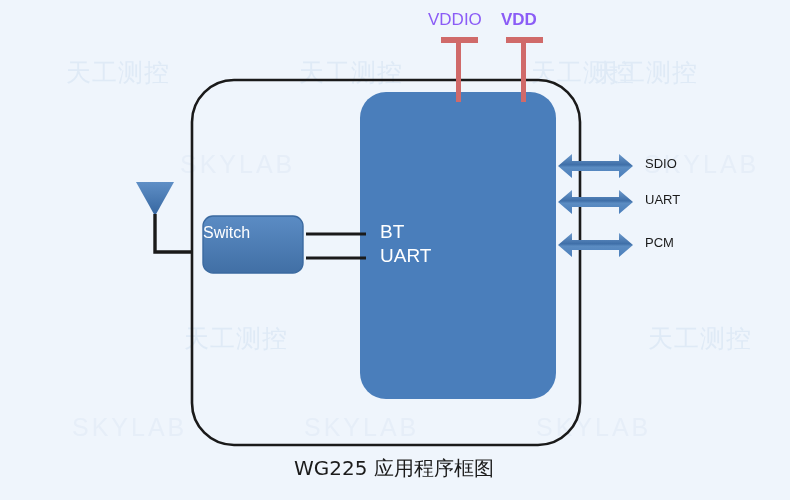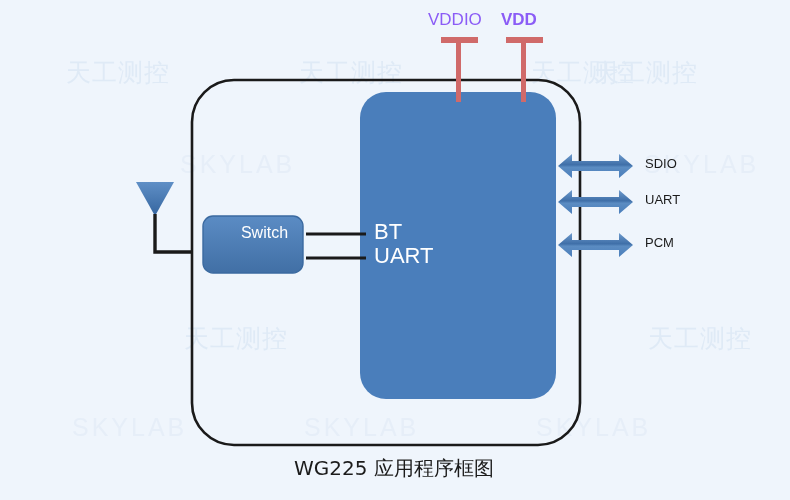--- a/index.html
+++ b/index.html
@@ -56,30 +56,30 @@
     font-size: 17px;
     color: #8b5cf6;
     font-family: "Liberation Sans", sans-serif;
   }
   .bus-label {
     font-size: 13px;
     color: #1b1b1b;
     font-family: "Liberation Sans", sans-serif;
   }
   .core-label {
-    font-size: 22px;
+    font-size: 19px;
     color: #ffffff;
     line-height: 26px;
     font-family: "Liberation Sans", sans-serif;
+    margin-left: 6px;
   }
   .switch-label {
     font-size: 16px;
     color: #ffffff;
     line-height: 25px;
-    text-align: center;
     width: 123px;
     font-family: "Liberation Sans", sans-serif;
   }
   #caption {
     position: absolute;
     left: 0;
     top: 455px;
     width: 788px;
     text-align: center;
     font-size: 20px;

